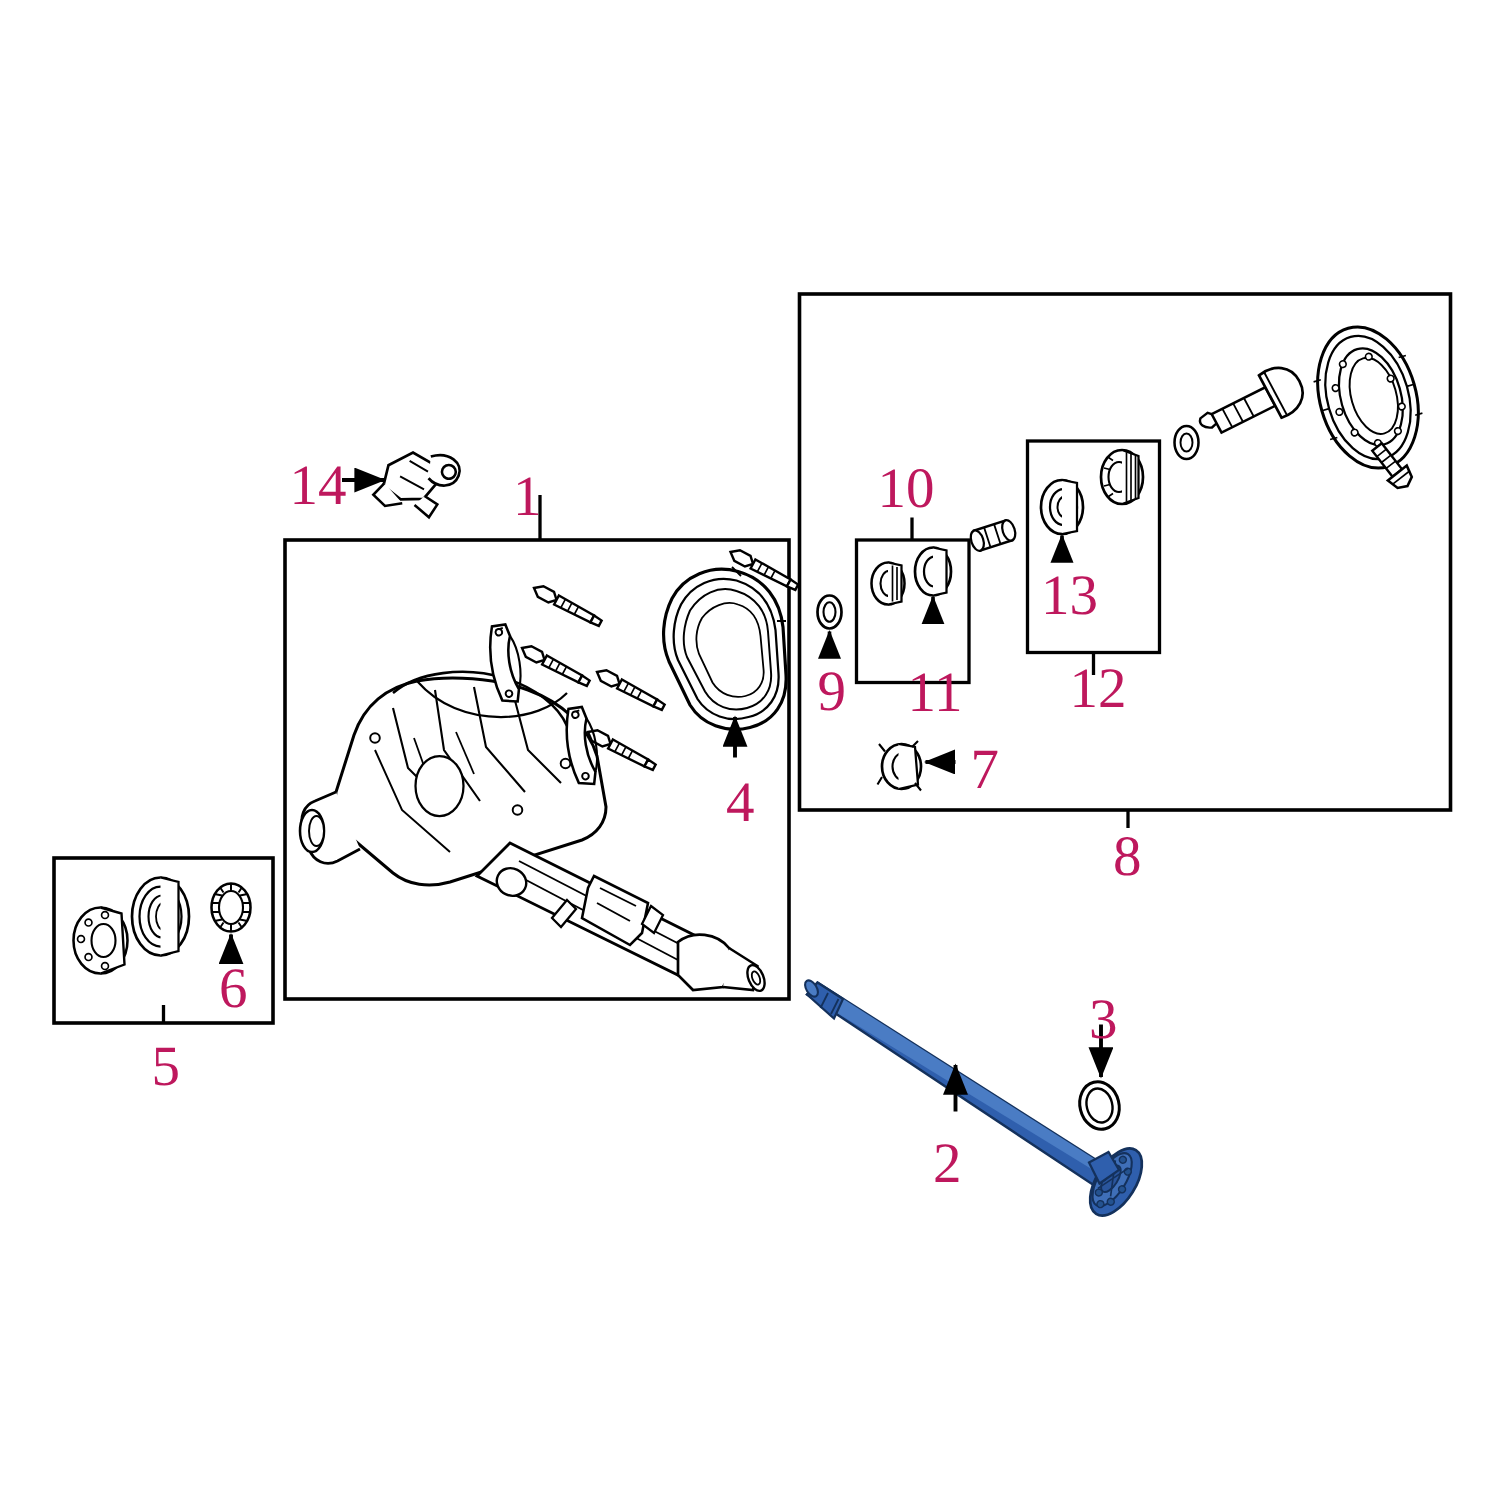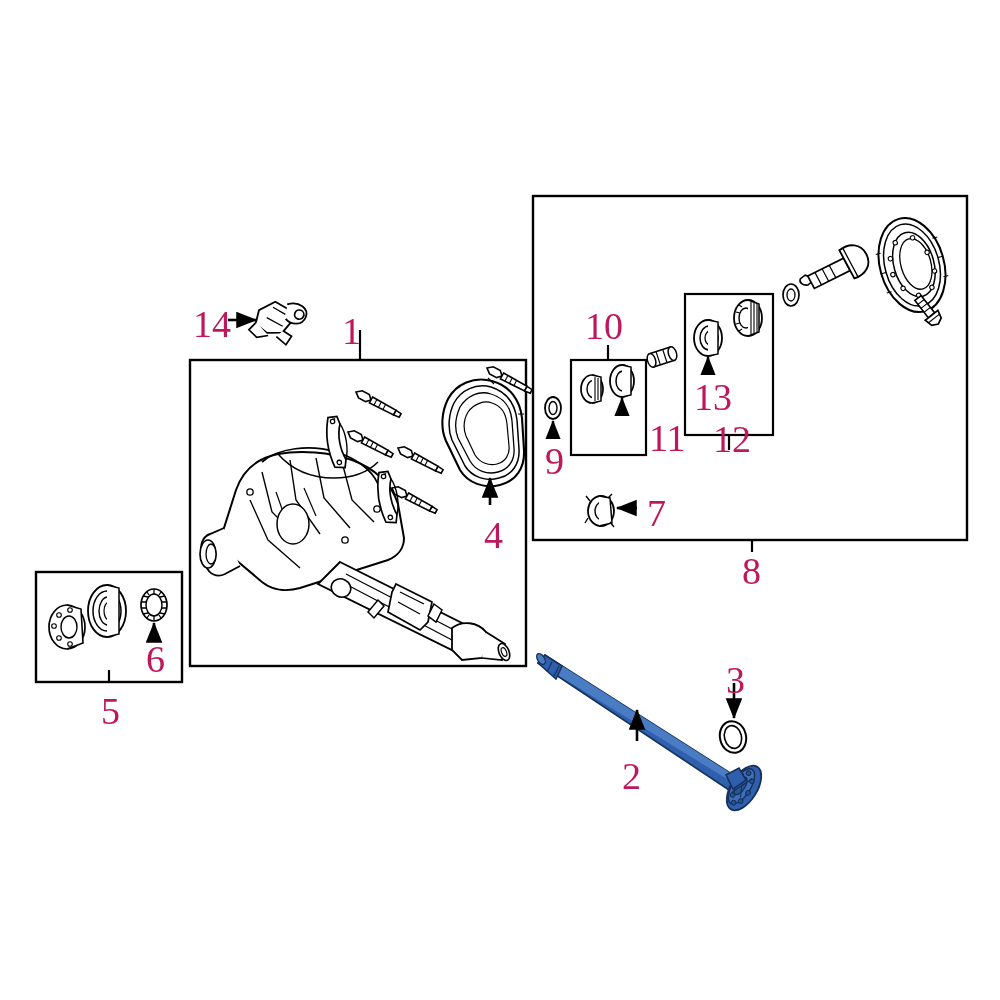--- a/index.html
+++ b/index.html
@@ -317,18 +317,18 @@
   <div class="callout-label" style="left:342px;  top:312px;">1</div>
   <div class="callout-label" style="left:622px;  top:757px;">2</div>
   <div class="callout-label" style="left:726px;  top:661px;">3</div>
   <div class="callout-label" style="left:484px;  top:516px;">4</div>
   <div class="callout-label" style="left:101px;  top:692px;">5</div>
   <div class="callout-label" style="left:146px;  top:640px;">6</div>
   <div class="callout-label" style="left:647px;  top:494px;">7</div>
   <div class="callout-label" style="left:742px;  top:552px;">8</div>
   <div class="callout-label" style="left:545px;  top:442px;">9</div>
   <div class="callout-label" style="left:556px;  top:307px;margin-left:29px;">10</div>
-  <div class="callout-label" style="left:605px;  top:419px;margin-left:44px;">11</div>
-  <div class="callout-label" style="left:713px;  top:420px;">12</div>
+  <div class="callout-label" style="left:605px;  top:443px;">11</div>
+  <div class="callout-label" style="left:713px;  top:440px;">12</div>
   <div class="callout-label" style="left:694px;  top:378px;text-align:center;">13</div>
   <div class="callout-label" style="left:193px;  top:305px;">14</div>
 
 </div>
 
 </body></html>

